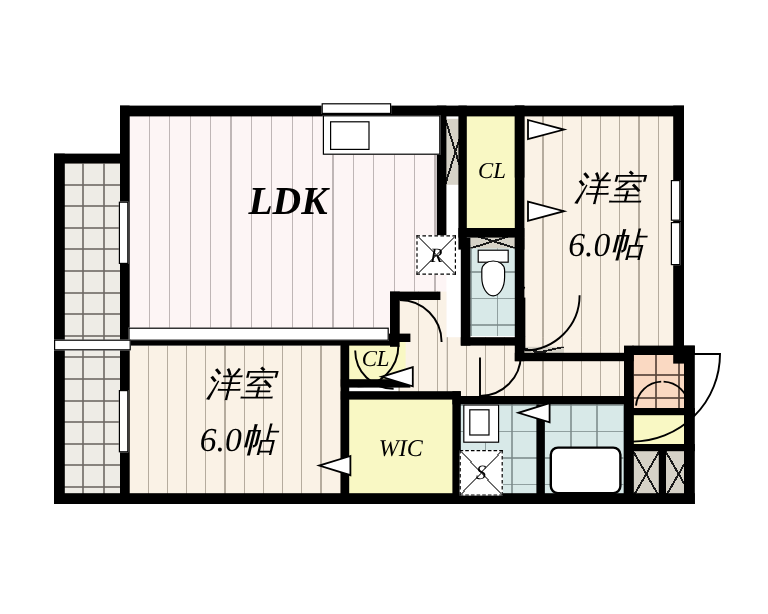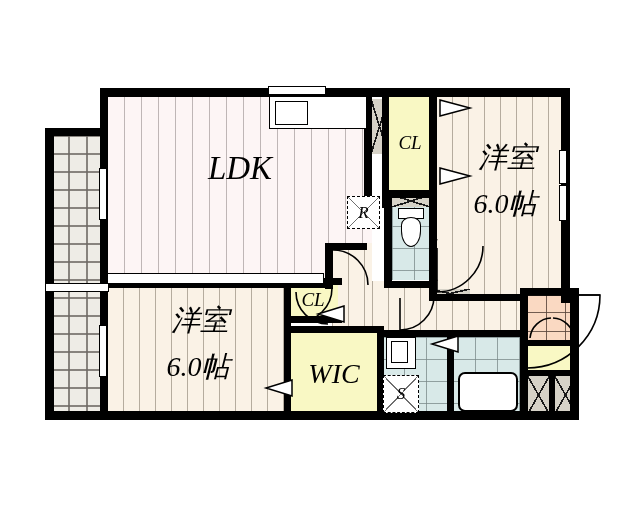--- a/index.html
+++ b/index.html
@@ -64,21 +64,21 @@
   .winbar{position:absolute;background:#ffffff;border:1.4px solid #000;}
 
   svg.ovl{position:absolute;left:0;top:0;width:640px;height:512px;
           pointer-events:none;overflow:visible;}
 
   .lbl-ldk{font-size:33px;}
   .lbl-ldknum{font-size:31px;}
   .lbl-jp{font-size:29px;}
   .lbl-num{font-size:28px;}
   .lbl-cl{font-size:19px;}
-  .lbl-wic{font-size:28px;font-style:italic;}
+  .lbl-wic{font-size:20px;font-style:italic;}
   .lbl-r{font-size:17px;}
   .lbl-s{font-size:17px;}
 </style>
 </head>
 <body>
 
 <div id="plan">
 
   <div class="room fl-balcony" style="left:50px;top:135px;width:57px;height:280px;"></div>
 
@@ -222,21 +222,21 @@
     <g fill="#ffffff" stroke="#000" stroke-width="1.5">
       <polygon points="440,100 470,108 440,116"></polygon>
       <polygon points="440,168 470,176 440,184"></polygon>
       <polygon points="344,306 318,314 344,322"></polygon>
       <polygon points="292,380 266,388 292,396"></polygon>
       <polygon points="482,318 456,326 482,334" opacity="0"></polygon>
       <polygon points="458,336 432,344 458,352"></polygon>
     </g>
   </svg>
 
-  <div class="label lbl-ldk" style="left:150px;top:148px;width:180px;height:40px;">
+  <div class="label lbl-ldk" style="left:150px;top:148px;width:180px;height:40px;font-weight:bold;">
     <span>LDK</span>
   </div>
 
   <div class="label lbl-jp" style="left:452px;top:140px;width:110px;height:36px;">
     <span>洋室</span>
   </div>
   <div class="label lbl-num" style="left:445px;top:185px;width:120px;height:38px;">
     <span>6.0帖</span>
   </div>
 

